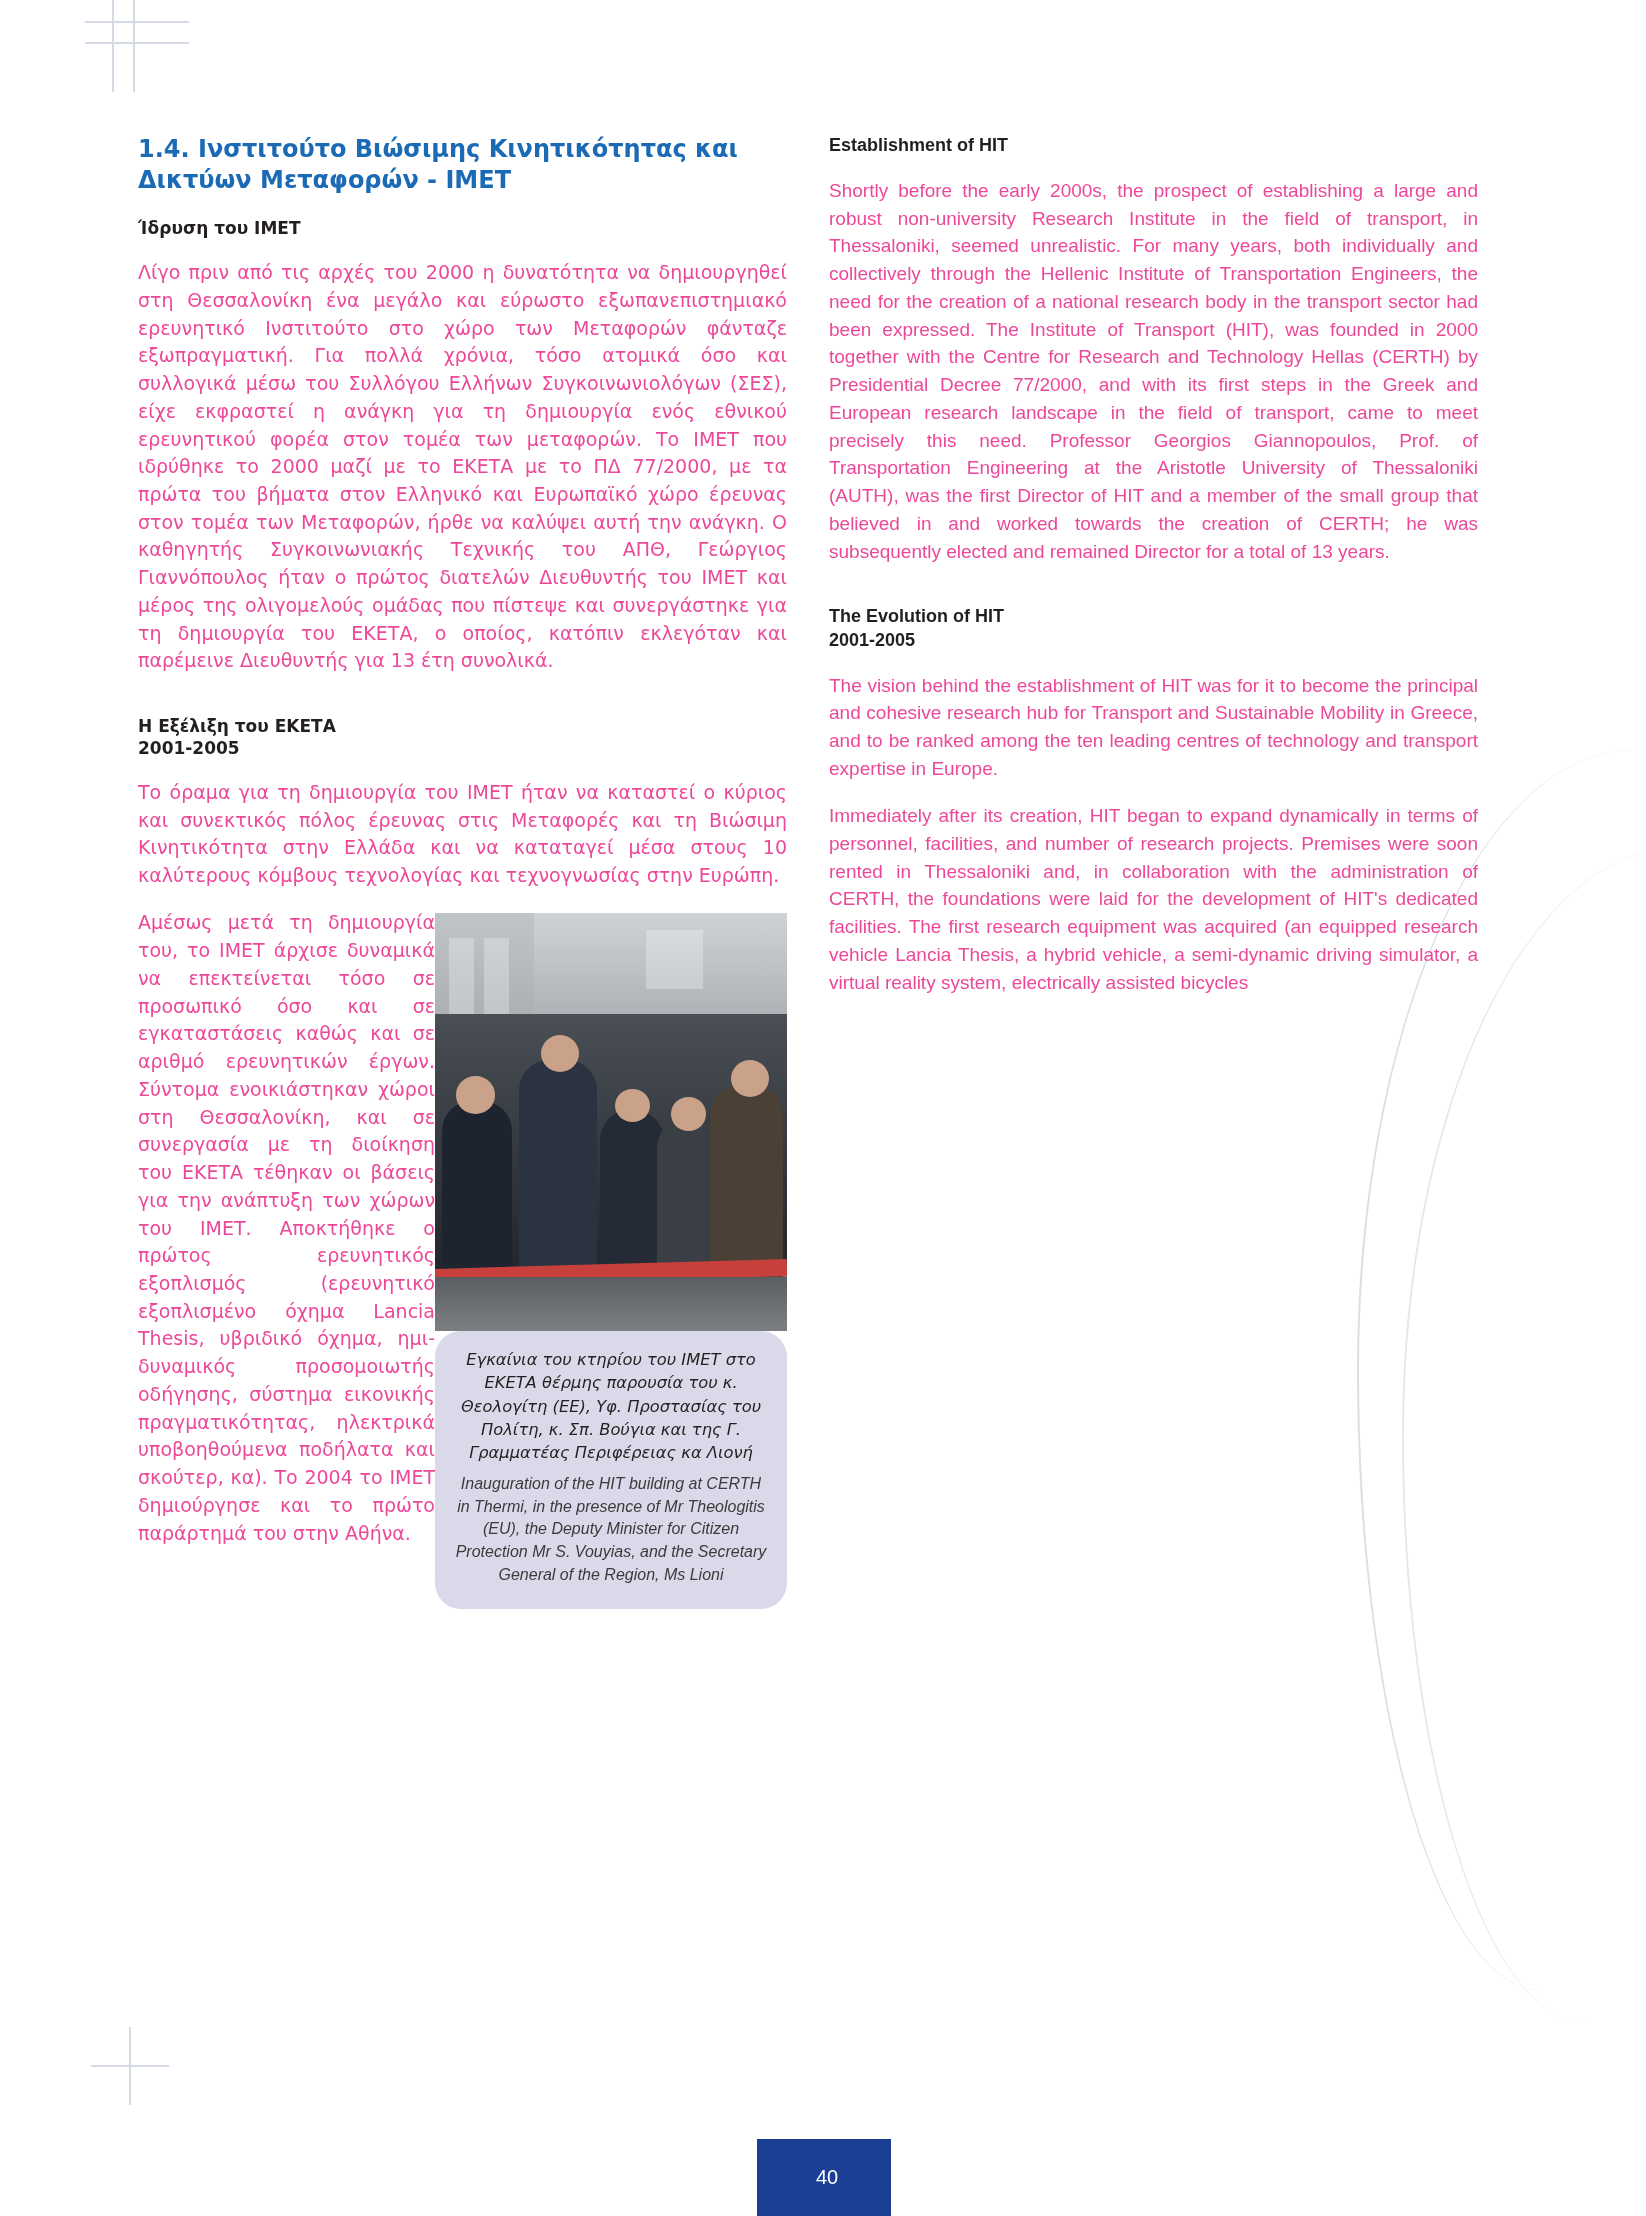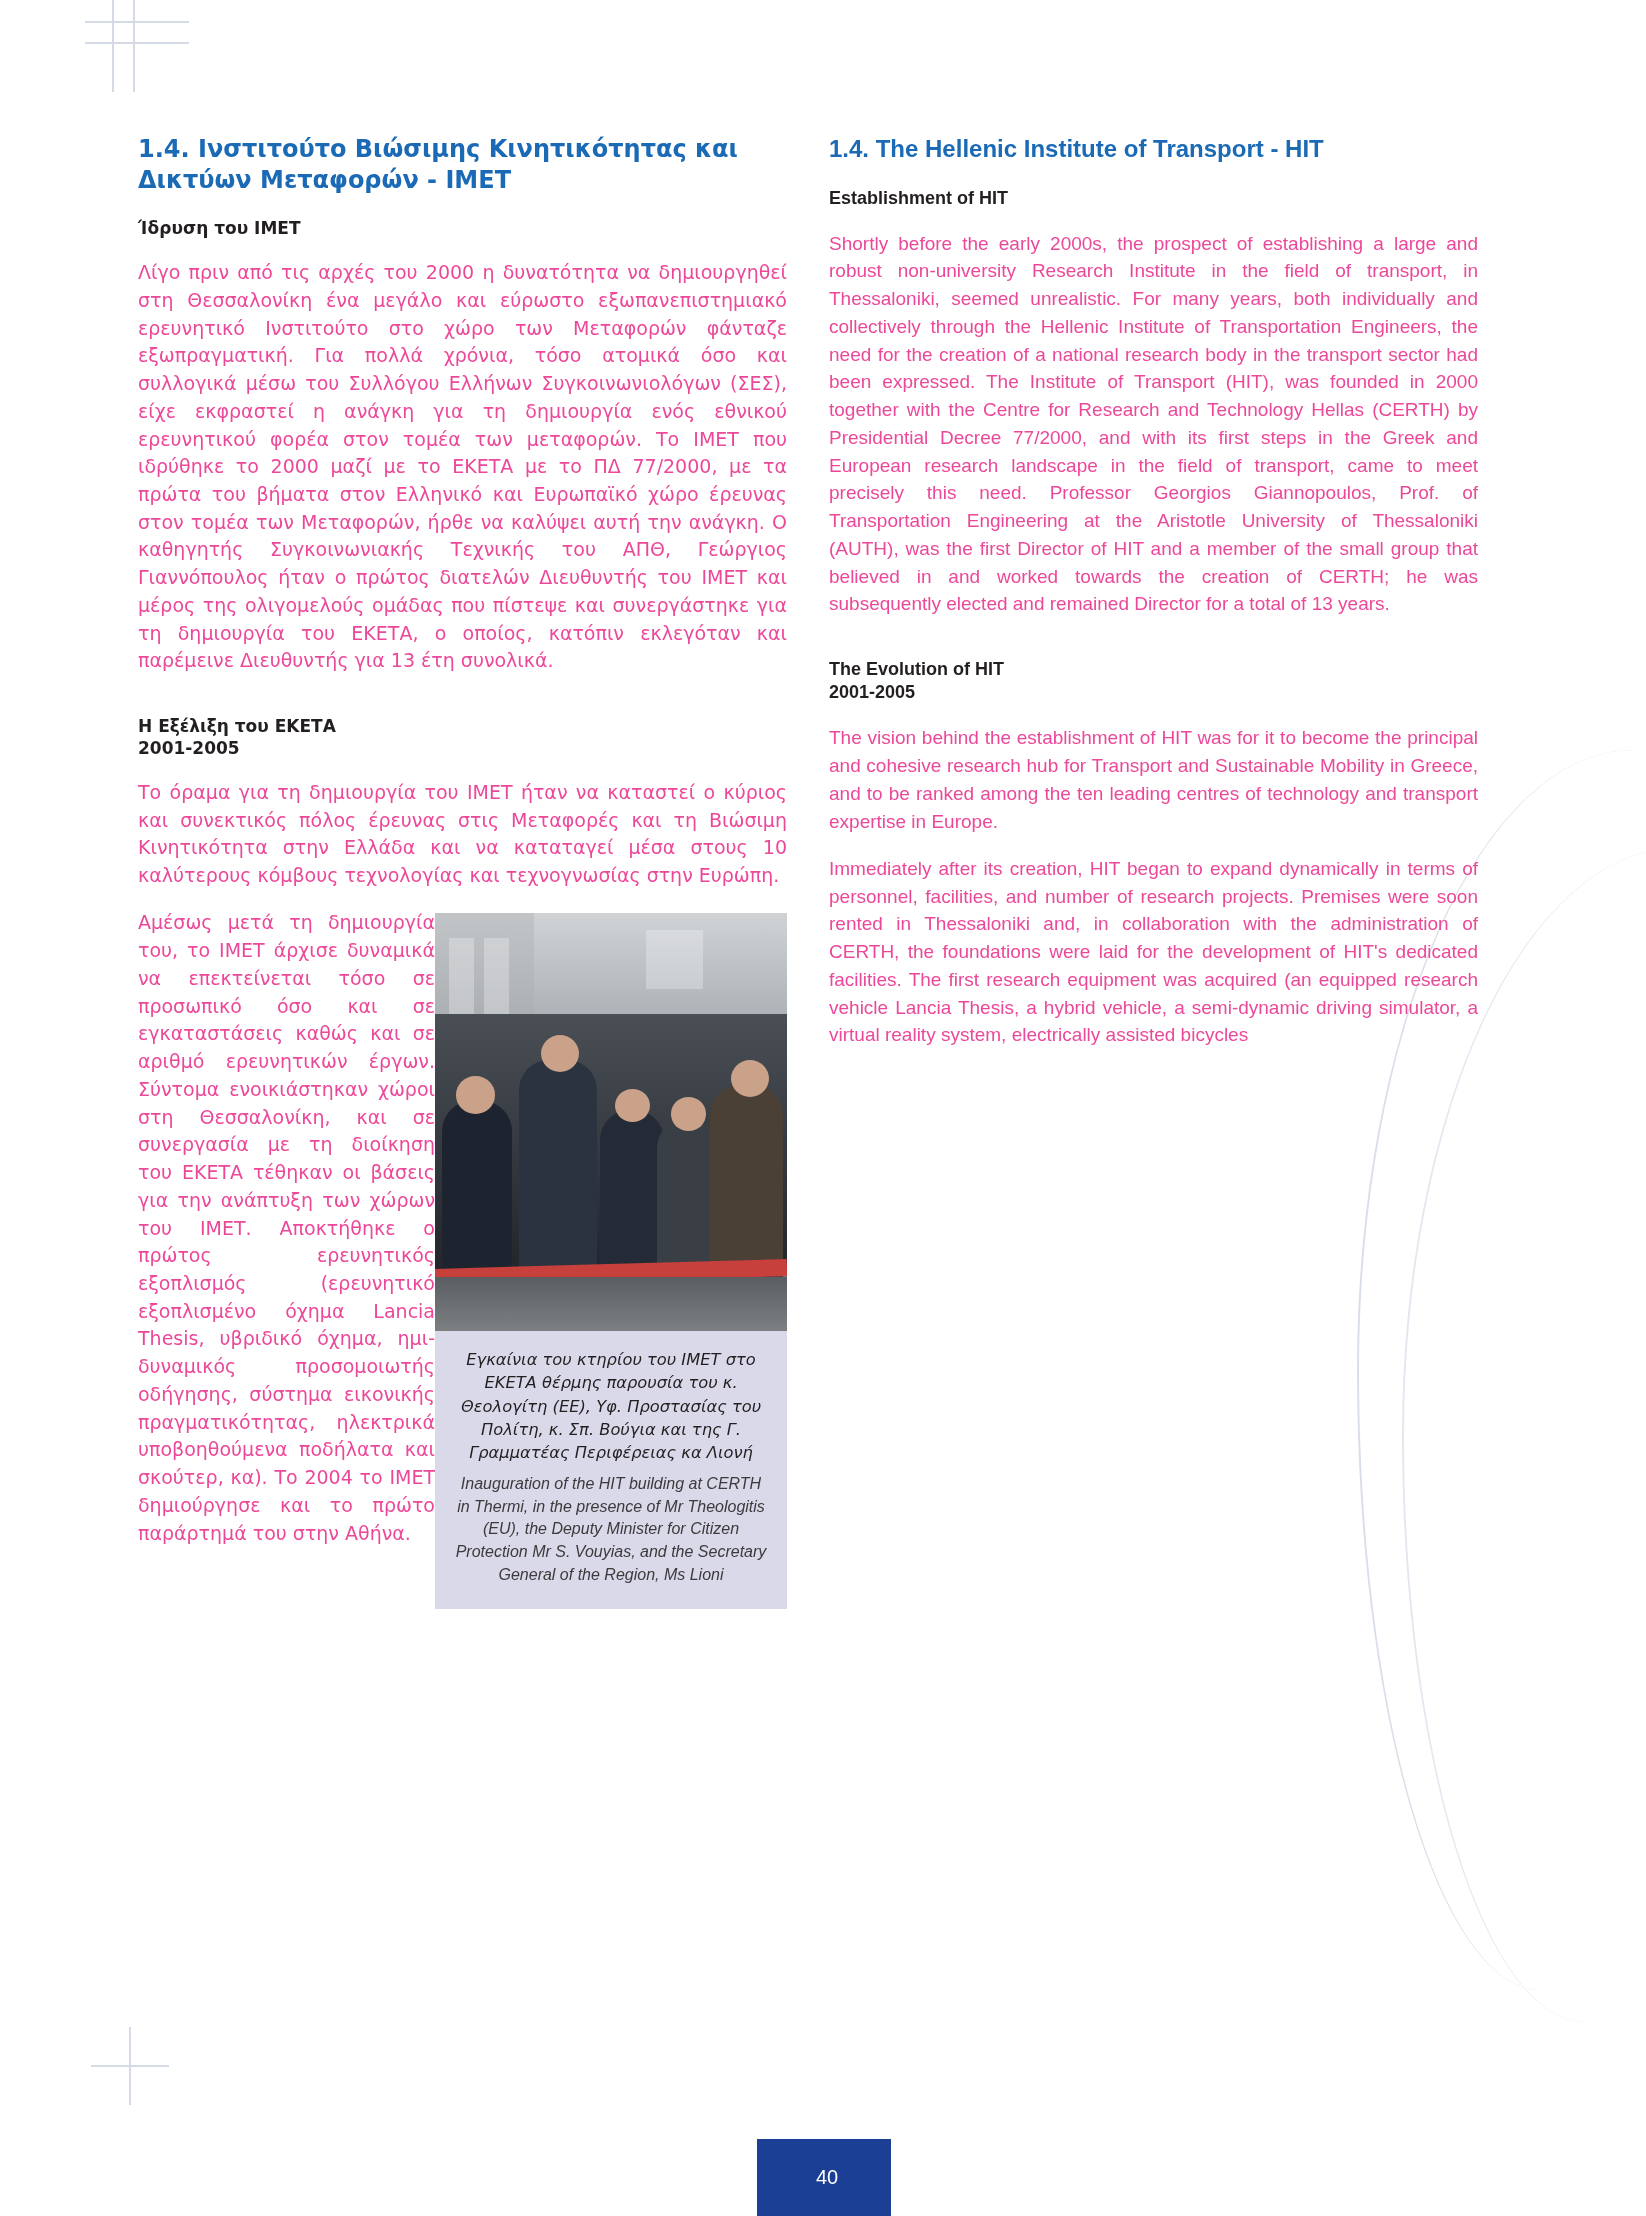--- a/index.html
+++ b/index.html
@@ -181,20 +181,21 @@
   .photo .head {
     position: absolute;
     border-radius: 50%;
     background: #c9a289;
   }
   .caption {
     width: 352px;
     background: #d9d9ea;
     box-sizing: border-box;
     padding: 17px 19.6px 22px 19.6px;
+    border-radius: 26px;
   }
   .cap-el, .cap-en {
     margin: 0;
     text-align: center;
     font-style: italic;
     line-height: 1.42;
     color: #231f20;
   }
   .cap-el {
     font-size: 16.3px;
@@ -290,21 +291,20 @@
           <p class="cap-el">Εγκαίνια του κτηρίου του ΙΜΕΤ στο ΕΚΕΤΑ θέρμης παρουσία του κ. Θεολογίτη (ΕΕ), Υφ. Προστασίας του Πολίτη, κ. Σπ. Βούγια και της Γ. Γραμματέας Περιφέρειας κα Λιονή</p>
           <p class="cap-en">Inauguration of the HIT building at CERTH in Thermi, in the presence of Mr Theologitis (EU), the Deputy Minister for Citizen Protection Mr S. Vouyias, and the Secretary General of the Region, Ms Lioni</p>
         </div>
       </div>
 
       <p class="body">Αμέσως μετά τη δημιουργία του, το ΙΜΕΤ άρχισε δυναμικά να επεκτείνεται τόσο σε προσωπικό όσο και σε εγκαταστάσεις καθώς και σε αριθμό ερευνητικών έργων. Σύντομα ενοικιάστηκαν χώροι στη Θεσσαλονίκη, και σε συνεργασία με τη διοίκηση του ΕΚΕΤΑ τέθηκαν οι βάσεις για την ανάπτυξη των χώρων του ΙΜΕΤ. Αποκτήθηκε ο πρώτος ερευνητικός εξοπλισμός (ερευνητικό εξοπλισμένο όχημα Lancia Thesis, υβριδικό όχημα, ημι-δυναμικός προσομοιωτής οδήγησης, σύστημα εικονικής πραγματικότητας, ηλεκτρικά υποβοηθούμενα ποδήλατα και σκούτερ, κα). Το 2004 το ΙΜΕΤ δημιούργησε και το πρώτο παράρτημά του στην Αθήνα.</p>
     </div>
 
     <div class="col en">
 
-      <h2 class="sec-title">1.4. The Hellenic Institute of Transport - HIT</h2>
 
       <h3 class="sub-title">Establishment of HIT</h3>
 
       <p class="body">Shortly before the early 2000s, the prospect of establishing a large and robust non-university Research Institute in the field of transport, in Thessaloniki, seemed unrealistic. For many years, both individually and collectively through the Hellenic Institute of Transportation Engineers, the need for the creation of a national research body in the transport sector had been expressed. The Institute of Transport (HIT), was founded in 2000 together with the Centre for Research and Technology Hellas (CERTH) by Presidential Decree 77/2000, and with its first steps in the Greek and European research landscape in the field of transport, came to meet precisely this need. Professor Georgios Giannopoulos, Prof. of Transportation Engineering at the Aristotle University of Thessaloniki (AUTH), was the first Director of HIT and a member of the small group that believed in and worked towards the creation of CERTH; he was subsequently elected and remained Director for a total of 13 years.</p>
 
       <h3 class="sub-title spaced">
         <span>The Evolution of HIT</span><br>
         <span>2001-2005</span>
       </h3>
 

